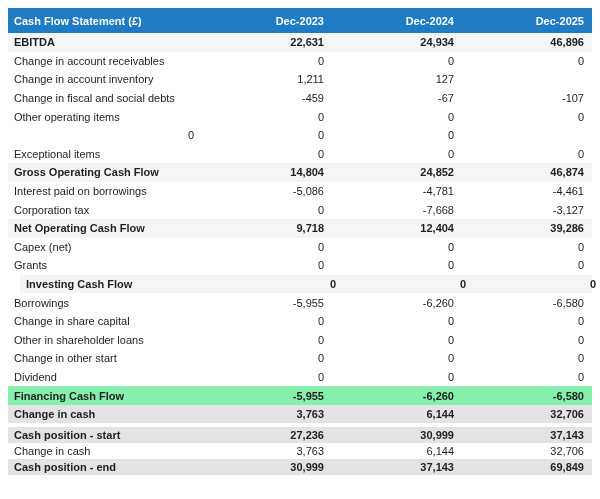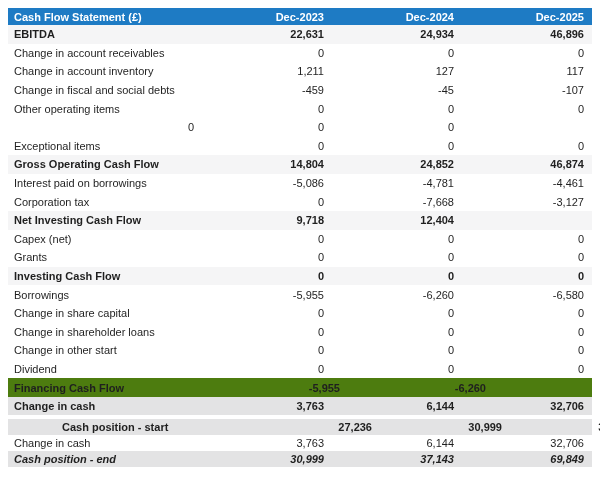--- a/index.html
+++ b/index.html
@@ -25,21 +25,21 @@
     text-align: left;
     white-space: nowrap;
     overflow: hidden;
   }
   .row .cell.num {
     padding-right: 8px;
     text-align: right;
     white-space: nowrap;
   }
   .row.header {
-    height: 17px;
+    height: 25px;
     color: #ffffff;
     font-weight: bold;
   }
   .row.subtotal { font-weight: bold; }
   .row.total { font-weight: bold; }
   .section-gap { height: 4px; background: #ffffff; }
   #section-1 .row { height: 16px; }
 </style>
 </head>
 <body>
@@ -62,26 +62,25 @@
         <div class="row normal">
           <div class="cell label">Change in account receivables</div>
           <div class="cell num">0</div>
           <div class="cell num">0</div>
           <div class="cell num">0</div>
         </div>
         <div class="row normal">
           <div class="cell label">Change in account inventory</div>
           <div class="cell num">1,211</div>
           <div class="cell num">127</div>
-          <div class="cell num">117</div>
         </div>
         <div class="row normal">
           <div class="cell label">Change in fiscal and social debts</div>
           <div class="cell num">-459</div>
-          <div class="cell num">-45</div>
+          <div class="cell num">-67</div>
           <div class="cell num">-107</div>
         </div>
         <div class="row normal">
           <div class="cell label">Other operating items</div>
           <div class="cell num">0</div>
           <div class="cell num">0</div>
           <div class="cell num">0</div>
         </div>
         <div class="row normal">
           <div class="cell num">0</div>
@@ -106,100 +105,101 @@
           <div class="cell num">-4,781</div>
           <div class="cell num">-4,461</div>
         </div>
         <div class="row normal">
           <div class="cell label">Corporation tax</div>
           <div class="cell num">0</div>
           <div class="cell num">-7,668</div>
           <div class="cell num">-3,127</div>
         </div>
         <div class="row subtotal" style="background: rgb(245, 245, 246);">
-          <div class="cell label">Net Investing Cash Flow</div>
+          <div class="cell label">Net Operating Cash Flow</div>
           <div class="cell num">9,718</div>
           <div class="cell num">12,404</div>
+          <div class="cell num">39,286</div>
         </div>
         <div class="row normal">
           <div class="cell label">Capex (net)</div>
           <div class="cell num">0</div>
           <div class="cell num">0</div>
           <div class="cell num">0</div>
         </div>
         <div class="row normal">
           <div class="cell label">Grants</div>
           <div class="cell num">0</div>
           <div class="cell num">0</div>
           <div class="cell num">0</div>
         </div>
-        <div class="row subtotal" style="background: rgb(245, 245, 246);">
+        <div class="row subtotal" style="background: rgb(245, 245, 246); margin-left: 12px;">
           <div class="cell label">Investing Cash Flow</div>
           <div class="cell num">0</div>
           <div class="cell num">0</div>
           <div class="cell num">0</div>
         </div>
         <div class="row normal">
           <div class="cell label">Borrowings</div>
           <div class="cell num">-5,955</div>
           <div class="cell num">-6,260</div>
           <div class="cell num">-6,580</div>
         </div>
         <div class="row normal">
           <div class="cell label">Change in share capital</div>
           <div class="cell num">0</div>
           <div class="cell num">0</div>
           <div class="cell num">0</div>
         </div>
         <div class="row normal">
-          <div class="cell label">Change in shareholder loans</div>
+          <div class="cell label">Other in shareholder loans</div>
           <div class="cell num">0</div>
           <div class="cell num">0</div>
           <div class="cell num">0</div>
         </div>
         <div class="row normal">
           <div class="cell label">Change in other start</div>
           <div class="cell num">0</div>
           <div class="cell num">0</div>
           <div class="cell num">0</div>
         </div>
         <div class="row normal">
           <div class="cell label">Dividend</div>
           <div class="cell num">0</div>
           <div class="cell num">0</div>
           <div class="cell num">0</div>
         </div>
-        <div class="row subtotal" style="background: #4d7c0f; gap: 16px;">
+        <div class="row subtotal" style="background: #86efac;">
           <div class="cell label">Financing Cash Flow</div>
           <div class="cell num">-5,955</div>
           <div class="cell num">-6,260</div>
           <div class="cell num">-6,580</div>
         </div>
         <div class="row total" style="background: rgb(227, 227, 228);">
           <div class="cell label">Change in cash</div>
           <div class="cell num">3,763</div>
           <div class="cell num">6,144</div>
           <div class="cell num">32,706</div>
         </div>
       </div>
     <div class="section-gap"></div>
     <div id="section-1">
-        <div class="row total" style="background: rgb(227, 227, 228); padding-left: 48px;">
+        <div class="row total" style="background: rgb(227, 227, 228);">
           <div class="cell label">Cash position - start</div>
           <div class="cell num">27,236</div>
           <div class="cell num">30,999</div>
           <div class="cell num">37,143</div>
         </div>
         <div class="row normal">
           <div class="cell label">Change in cash</div>
           <div class="cell num">3,763</div>
           <div class="cell num">6,144</div>
           <div class="cell num">32,706</div>
         </div>
-        <div class="row total" style="background: rgb(227, 227, 228); font-style: italic;">
+        <div class="row total" style="background: rgb(227, 227, 228);">
           <div class="cell label">Cash position - end</div>
           <div class="cell num">30,999</div>
           <div class="cell num">37,143</div>
           <div class="cell num">69,849</div>
         </div>
       </div>
   </div>
 </div>
 
 </body></html>

